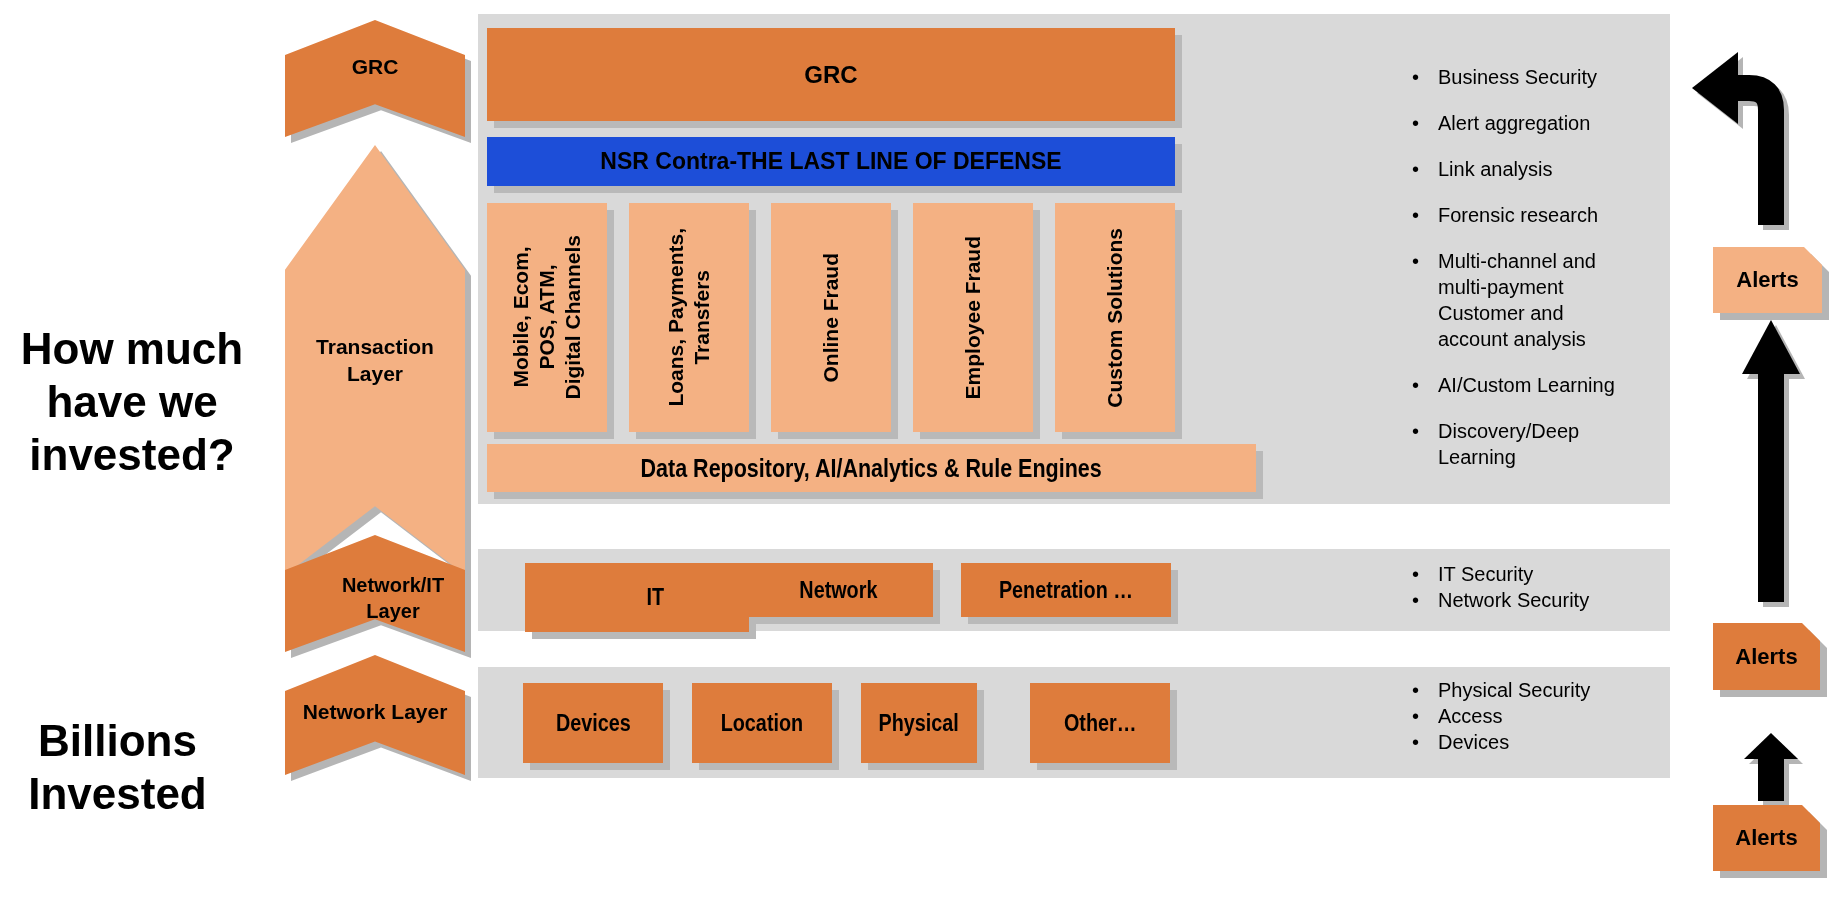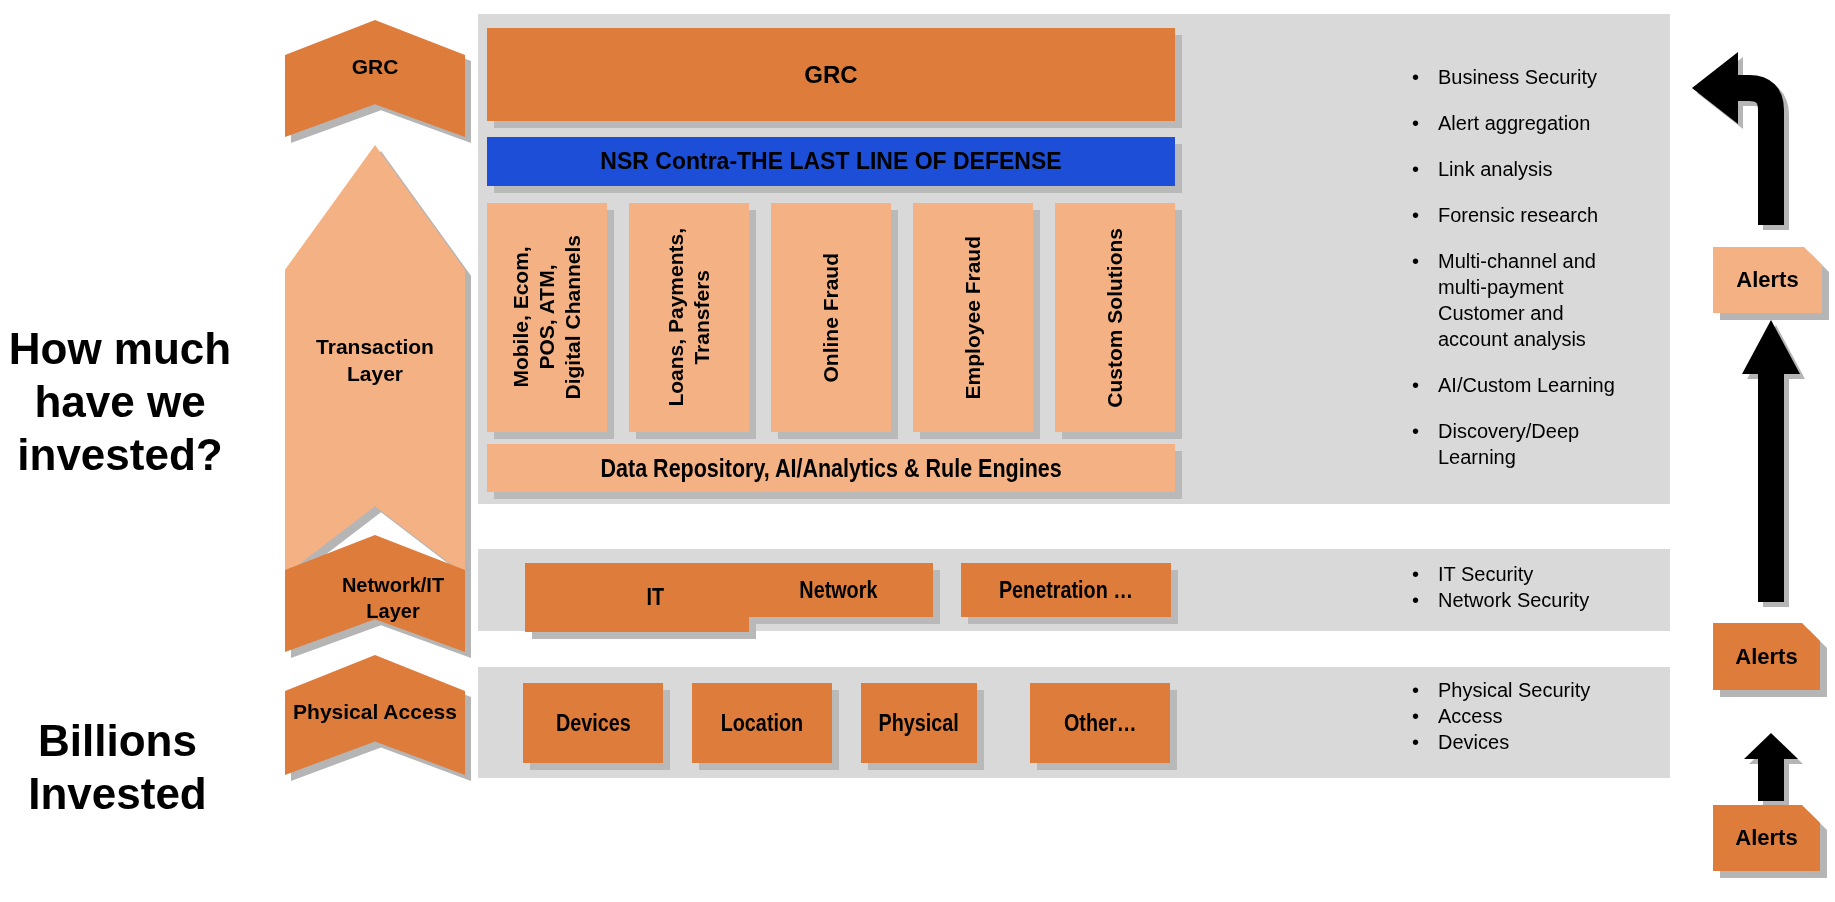--- a/index.html
+++ b/index.html
@@ -54,21 +54,21 @@
 
   
   .arrow{position:absolute;filter:drop-shadow(5px 5px 0 #b5b5b5);}
   .arrow svg{display:block;}
 </style>
 </head>
 <body>
 
 <div id="canvas">
 
-  <div class="abs big-head pre" style="left:0px;top:322px;width:240px;">How much
+  <div class="abs big-head pre" style="left:12px;top:322px;width:240px;">How much
 have we
 invested?</div>
   <div class="abs big-head pre" style="left:0px;top:714px;width:235px;">Billions
 Invested</div>
 
   <div class="chevwrap" style="left:285px;top:20px;width:180px;height:117px;">
     <div class="chev chev-small dark">
       <span class="chev-label" style="transform:translateY(-12px);">GRC</span>
     </div>
   </div>
@@ -82,21 +82,21 @@
 
   <div class="chevwrap" style="left:285px;top:535px;width:180px;height:117px;">
     <div class="chev chev-small dark">
       <span class="chev-label" style="font-size:20px;line-height:26px;transform:translateY(4px);margin-left:36px;">Network/IT
 Layer</span>
     </div>
   </div>
 
   <div class="chevwrap" style="left:285px;top:655px;width:180px;height:120px;">
     <div class="chev chev-small dark">
-      <span class="chev-label" style="font-size:21px;transform:translateY(-4px);">Physical Access</span>
+      <span class="chev-label" style="font-size:21px;transform:translateY(-4px);">Network Layer</span>
     </div>
   </div>
 
   <div class="gpanel" style="left:478px;top:14px;width:1192px;height:490px;">
 
     <div class="obar darko" style="left:9px;top:14px;width:688px;height:93px;">
       <span class="bar-label" style="font-size:24px;">GRC</span>
     </div>
 
     <div class="obar greenbar" style="left:9px;top:123px;width:688px;height:49px;">
@@ -117,21 +117,21 @@
         <span>Online Fraud</span>
       </div>
       <div class="vbox">
         <span>Employee Fraud</span>
       </div>
       <div class="vbox">
         <span>Custom Solutions</span>
       </div>
     </div>
 
-    <div class="obar lighto" style="left:9px;top:430px;width:688px;height:48px;">
+    <div class="obar lighto" style="left:9px;top:430px;width:769px;height:48px;">
       <span class="bar-label cond" style="font-size:25px;">Data Repository, AI/Analytics &amp; Rule Engines</span>
     </div>
 
     <ul class="bul spread abs" style="left:930px;top:50px;width:250px;">
       <li>Business Security</li>
       <li>Alert aggregation</li>
       <li>Link analysis</li>
       <li>Forensic research</li>
       <li>Multi-channel and
 multi-payment

